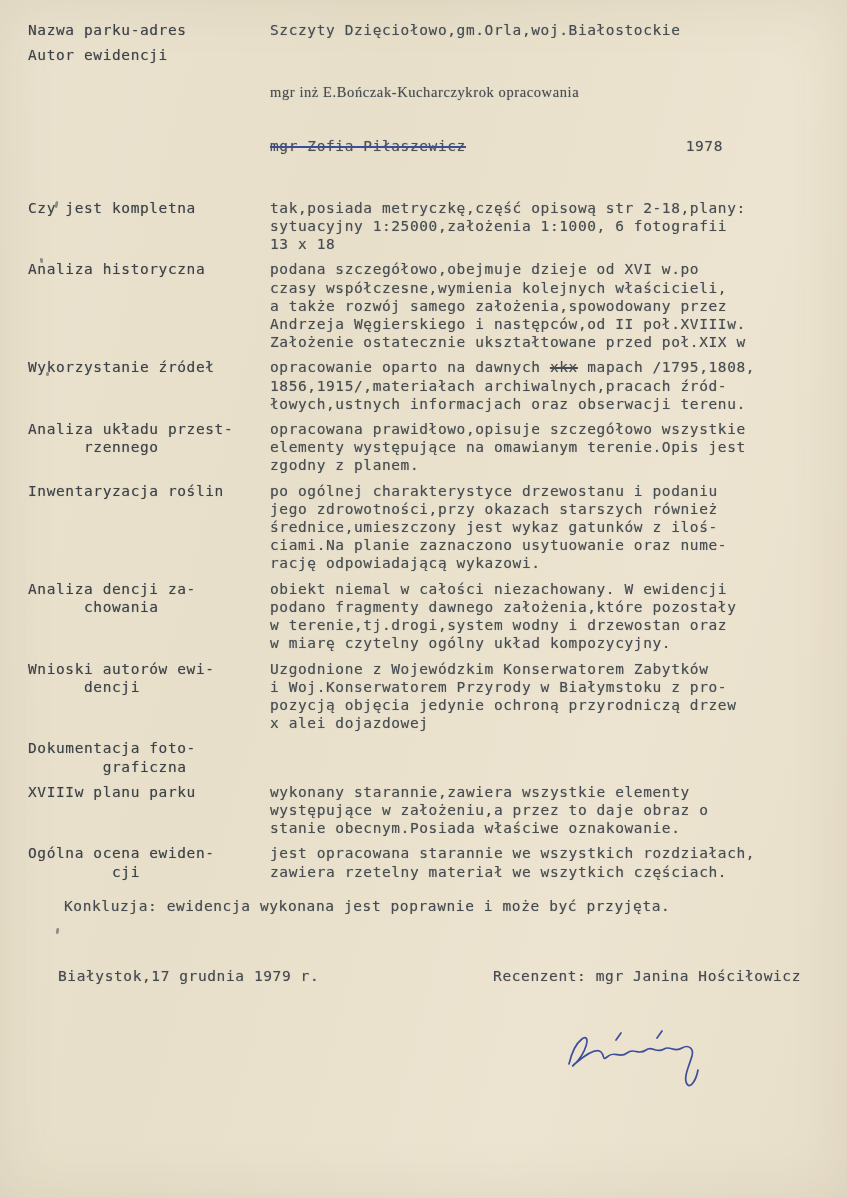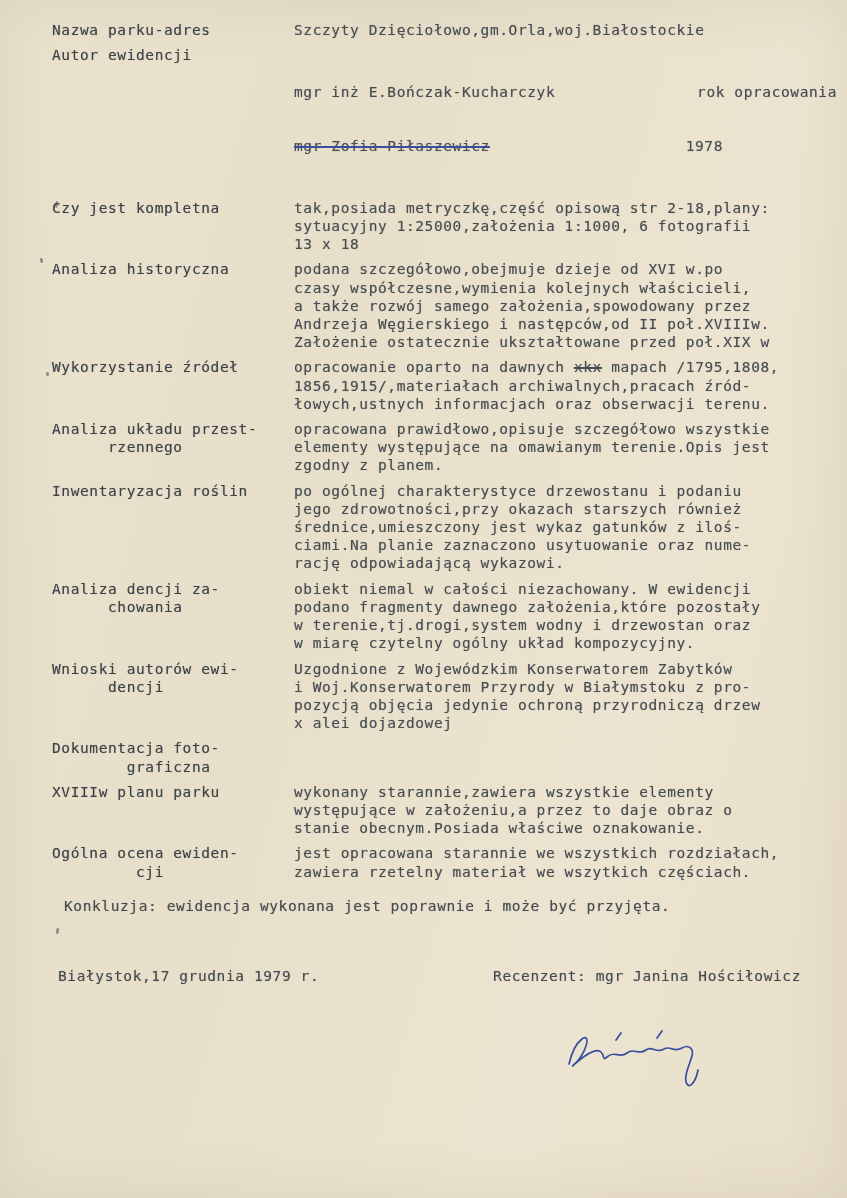--- a/index.html
+++ b/index.html
@@ -30,29 +30,29 @@
     font-size:16.5px;font-weight:bold;letter-spacing:2.5px;
     color:#3c4247;text-shadow:0 0 1.2px rgba(60,66,71,0.55);
     white-space:nowrap;
   }
   .title-underline{
     margin-top:7px;height:4px;width:100%;
     background:repeating-linear-gradient(90deg,#4a5056 0px,#4a5056 5px,rgba(74,80,86,0.30) 5px,rgba(74,80,86,0.30) 8px);
     border-radius:1px;
   }
   
-  .rows{margin-top:21px;padding:0 8px 0 52px;}
+  .rows{margin-top:21px;padding:0 8px 0 28px;}
   .row{
     display:grid;
     grid-template-columns:242px 1fr;
     margin-bottom:7px;
   }
   .label{color:#3c4247;}
   .value{color:#474d52;}
-  .author-line1{display:flex;justify-content:space-between;padding-right:2px;white-space:pre;}
+  .author-line1{display:flex;padding-right:2px;white-space:pre;font-family:Liberation Serif, serif;}
   .author-line2{display:flex;white-space:pre;gap:9px;}
   .author-line2 .year{margin-left:auto;margin-right:116px;}
   .struck-pen{
     color:#4a5055;
     text-decoration:line-through;
     text-decoration-color:#3b4e9e;
     text-decoration-thickness:2px;
   }
   .struck-ink{text-decoration:line-through;text-decoration-thickness:2px;}
   

